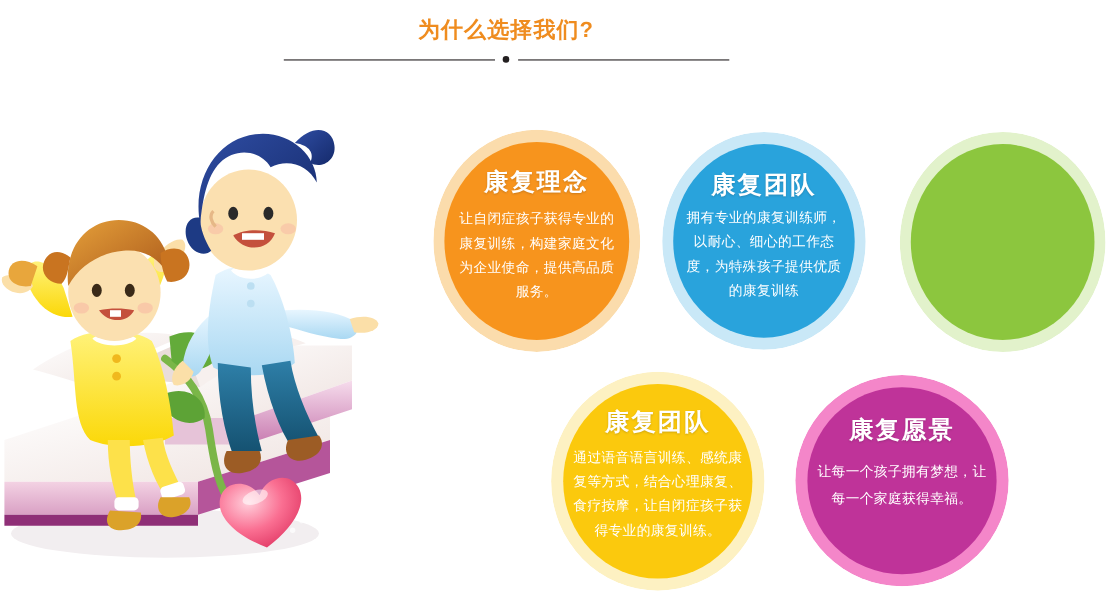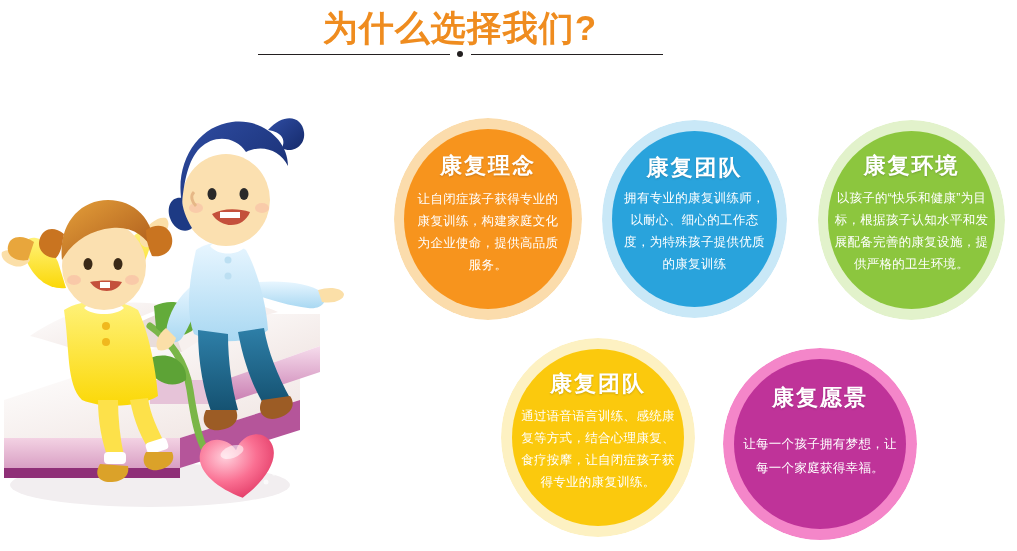--- a/index.html
+++ b/index.html
@@ -27,21 +27,21 @@
     width: 1017px;
     height: 100px;
   }
 
   .header-title {
     position: absolute;
     left: 0;
     top: 12px;
     width: 920px;
     text-align: center;
-    font-size: 35px;
+    font-size: 20px;
     font-weight: bold;
     letter-spacing: 1px;
     color: #ef8c1f;
     line-height: 32px;
     white-space: nowrap;
   }
 
   .divider {
     position: absolute;
     left: 258px;
@@ -146,25 +146,25 @@
   #bubble-environment .b-body { margin-top: 6px; width: 156px; }
 
   
   #bubble-method { left: 501px; top: 338px; width: 194px; height: 199px; }
   #bubble-method .ring { background: #fdf1c2; }
   #bubble-method .core { left: 11px; top: 11px; right: 11px; bottom: 11px; background: #fbc90d; }
   #bubble-method .content { padding-top: 31px; }
   #bubble-method .b-body { margin-top: 6px; width: 158px; }
 
   
-  #bubble-vision { left: 723px; top: 348px; width: 194px; height: 192px; }
+  #bubble-vision { left: 723px; top: 341px; width: 194px; height: 192px; }
   #bubble-vision .ring { background: #f486c9; }
   #bubble-vision .core { left: 11px; top: 11px; right: 11px; bottom: 11px; background: #bf3399; }
   #bubble-vision .content { padding-top: 35px; }
-  #bubble-vision .b-body { margin-top: 19px; width: 166px; line-height: 24px; }
+  #bubble-vision .b-body { margin-top: 11px; width: 166px; line-height: 24px; }
 
   
   .illustration {
     position: absolute;
     left: 0;
     top: 100px;
     width: 370px;
     height: 451px;
   }
   .illustration svg { display: block; }
@@ -199,24 +199,20 @@
     <div class="core"></div>
     <div class="content">
       <div class="b-title">康复团队</div>
       <div class="b-body">拥有专业的康复训练师，以耐心、细心的工作态度，为特殊孩子提供优质的康复训练</div>
     </div>
   </div>
 
   <div class="bubble" id="bubble-environment">
     <div class="ring"></div>
     <div class="core"></div>
-    <div class="content">
-      <div class="b-title">康复环境</div>
-      <div class="b-body">以孩子的“快乐和健康”为目标，根据孩子认知水平和发展配备完善的康复设施，提供严格的卫生环境。</div>
-    </div>
   </div>
 
   <div class="bubble" id="bubble-method">
     <div class="ring"></div>
     <div class="core"></div>
     <div class="content">
       <div class="b-title">康复团队</div>
       <div class="b-body">通过语音语言训练、感统康复等方式，结合心理康复、食疗按摩，让自闭症孩子获得专业的康复训练。</div>
     </div>
   </div>

